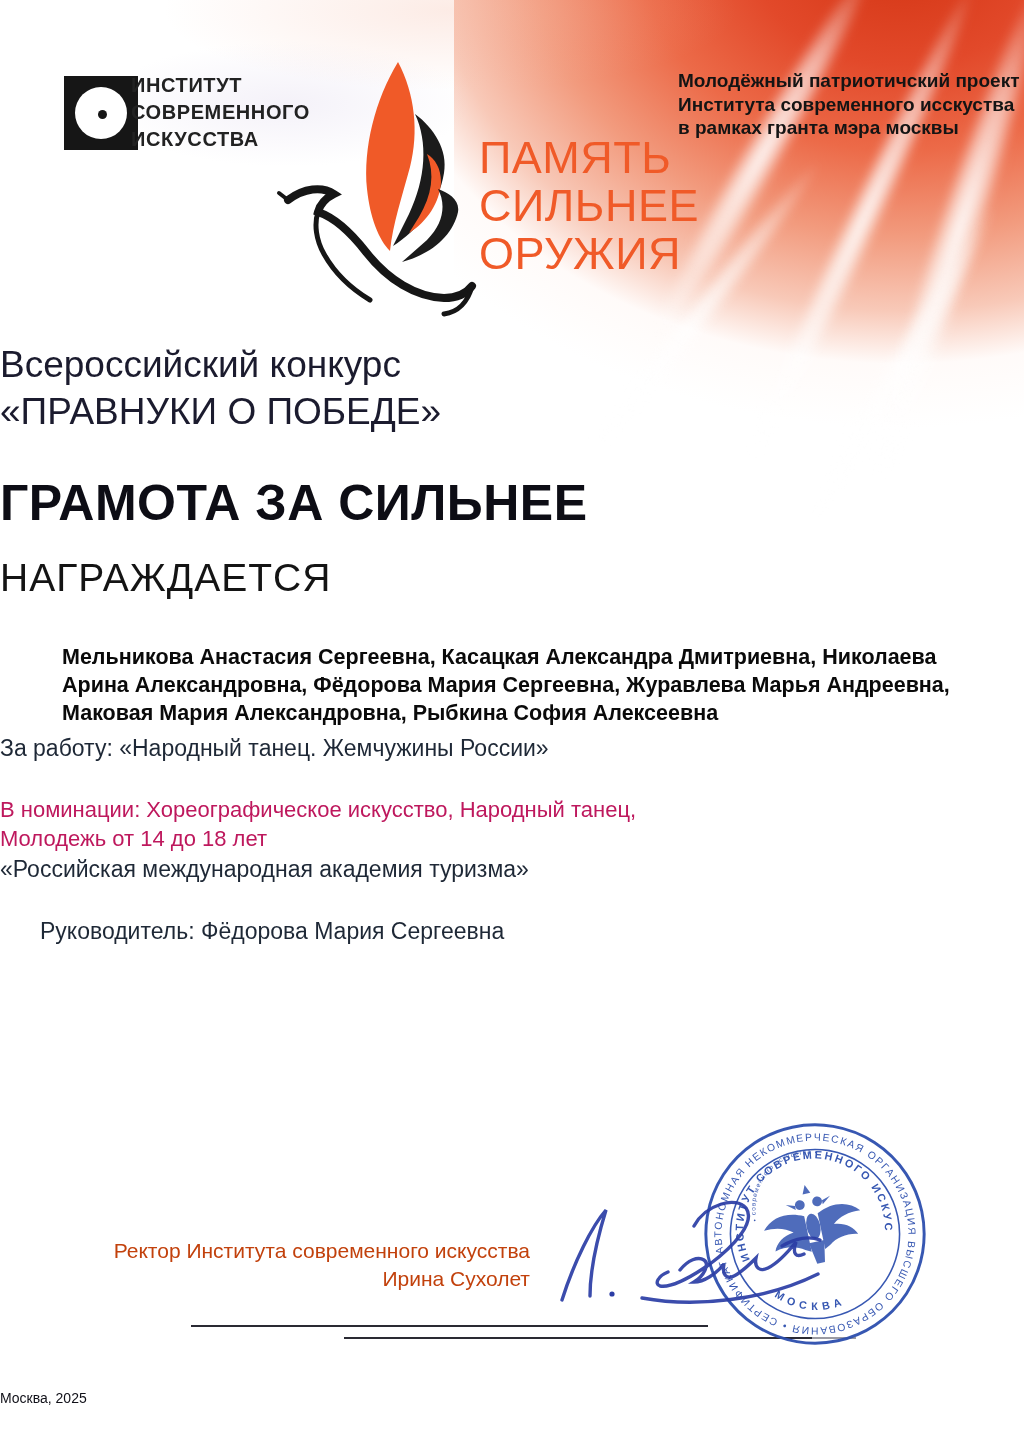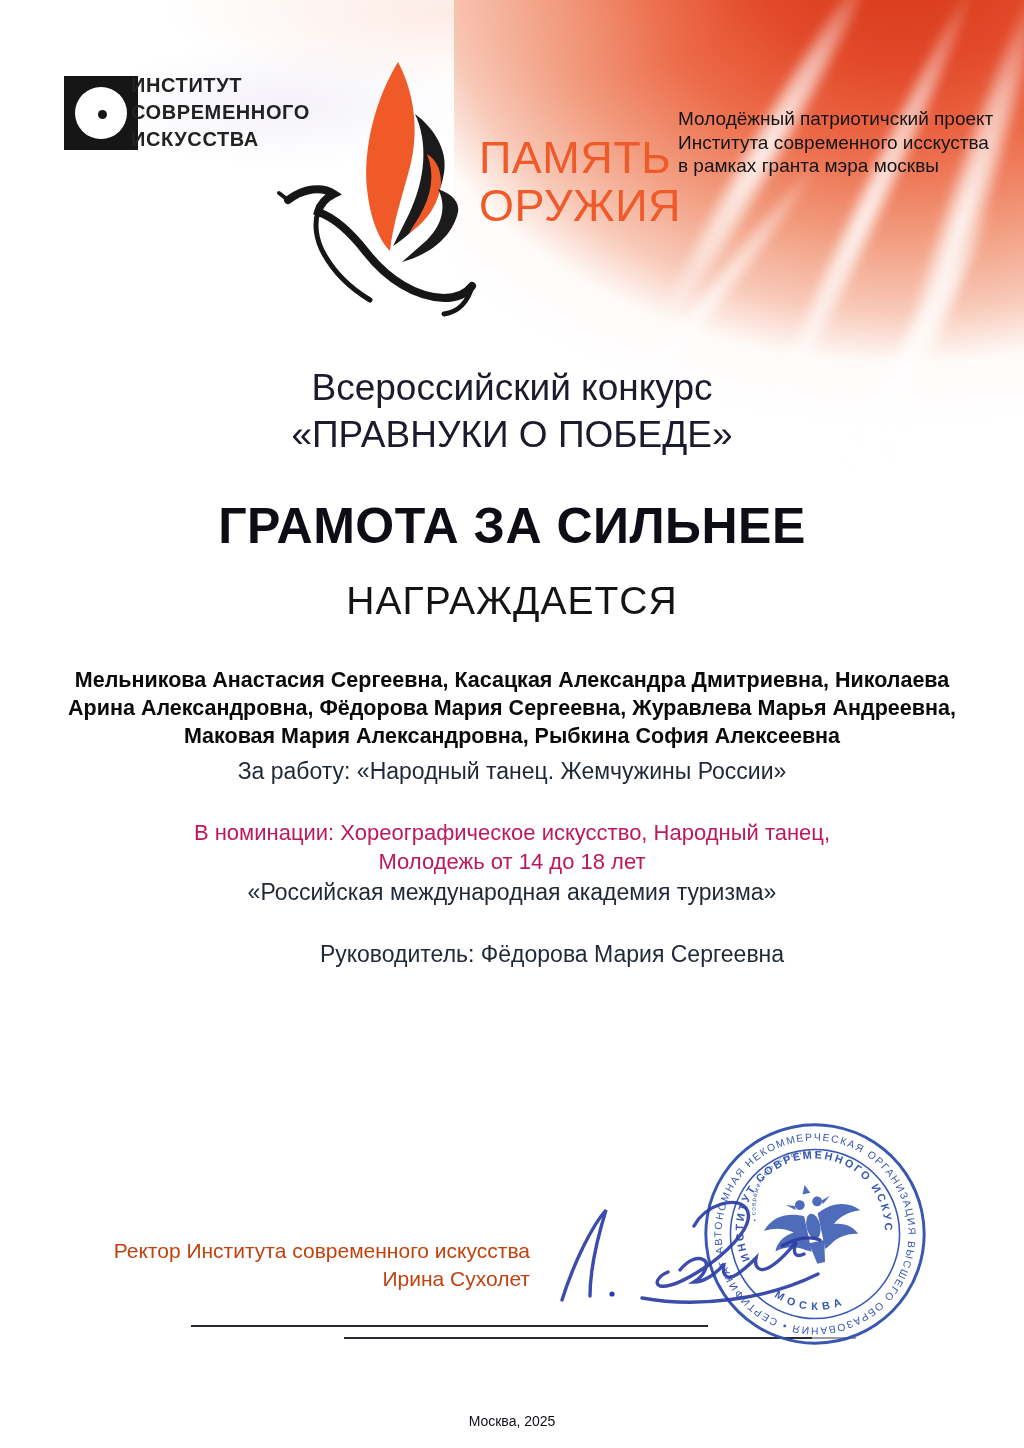--- a/index.html
+++ b/index.html
@@ -32,28 +32,28 @@
   .s4{left:690px;top:120px;width:26px;height:380px;transform:rotate(38deg);opacity:.8;}
   .s5{left:890px;top:180px;width:30px;height:360px;transform:rotate(30deg);opacity:.7;}
 
   
   .isi-logo{position:absolute;left:64px;top:76px;width:74px;height:74px;background:#161616;}
   .isi-logo .circle{position:absolute;left:11px;top:11px;width:52px;height:52px;border-radius:50%;background:#fff;}
   .isi-logo .dot{position:absolute;left:34px;top:34px;width:9px;height:9px;border-radius:50%;background:#161616;}
   .isi-name{position:absolute;left:131px;top:72px;font-size:20px;line-height:27px;font-weight:600;
     letter-spacing:.6px;color:#222;}
   
-  .project-note{position:absolute;left:678px;top:69px;font-size:19px;line-height:23.5px;font-weight:400;color:#141414;margin-top:38px;}
+  .project-note{position:absolute;left:678px;top:69px;font-size:19px;line-height:23.5px;font-weight:700;color:#141414;}
   
   .dove{position:absolute;left:276px;top:54px;width:202px;height:268px;}
   
   .motto{position:absolute;left:479px;top:134px;font-size:45px;line-height:48px;font-weight:400;
     letter-spacing:.5px;color:#f05a28;}
   
-  .center{position:absolute;left:0;width:1024px;text-align:center;margin-top:23px;}
+  .center{position:absolute;left:0;width:1024px;text-align:left;}
   .contest{top:341px;font-size:37px;line-height:47px;color:#1b1b2e;}
   .award-title{top:474px;font-size:50px;font-weight:700;letter-spacing:.5px;color:#0d0d15;}
   .award-sub{top:556px;font-size:39px;letter-spacing:1px;color:#141414;}
   .recipients{top:643px;left:62px;width:900px;font-size:21.5px;line-height:28px;font-weight:700;color:#0a0a0a;}
   .work{top:735px;font-size:23px;color:#1e2836;}
   .nomination{top:795px;font-size:22px;line-height:29px;color:#be185d;}
   .organization{top:855px;font-size:23px;line-height:29px;color:#1e2836;}
   .supervisor{top:918px;font-size:23px;color:#1e2836;padding-left:40px;}
   
   .rector{position:absolute;left:80px;top:1237px;width:450px;text-align:right;
@@ -113,20 +113,21 @@
       <path stroke-width="8" d="M12 146 C28 134 46 132 58 140 C50 144 44 150 42 158
         C60 164 76 180 90 198 C112 226 140 243 168 244 C180 244 190 240 196 232"></path>
       <path stroke-width="5" d="M196 232 C192 248 182 258 168 260"></path>
       <path stroke-width="5" d="M42 158 C38 170 40 186 48 200 C58 218 74 234 94 246"></path>
       <path stroke-width="4" d="M12 146 L3 139"></path>
     </g>
   </svg>
 
   <div class="motto">
     <div>ПАМЯТЬ</div>
+    <div>СИЛЬНЕЕ</div>
     <div>ОРУЖИЯ</div>
   </div>
 
   <div class="center contest">
     <div>Всероссийский конкурс</div>
     <div>«ПРАВНУКИ О ПОБЕДЕ»</div>
   </div>
 
   <div class="center award-title">ГРАМОТА ЗА СИЛЬНЕЕ</div>
   <div class="center recipients">Мельникова Анастасия Сергеевна, Касацкая Александра Дмитриевна, Николаева Арина Александровна, Фёдорова Мария Сергеевна, Журавлева Марья Андреевна, Маковая Мария Александровна, Рыбкина София Алексеевна</div>

